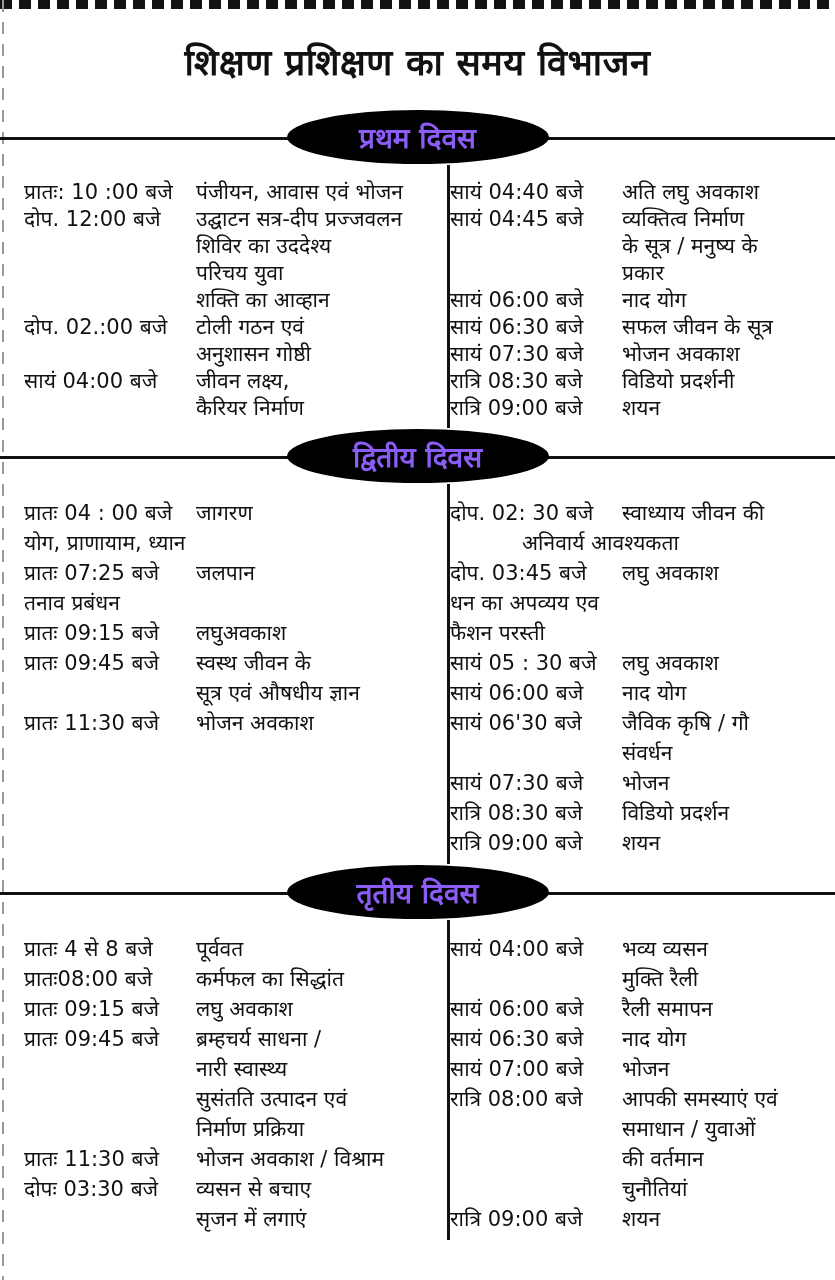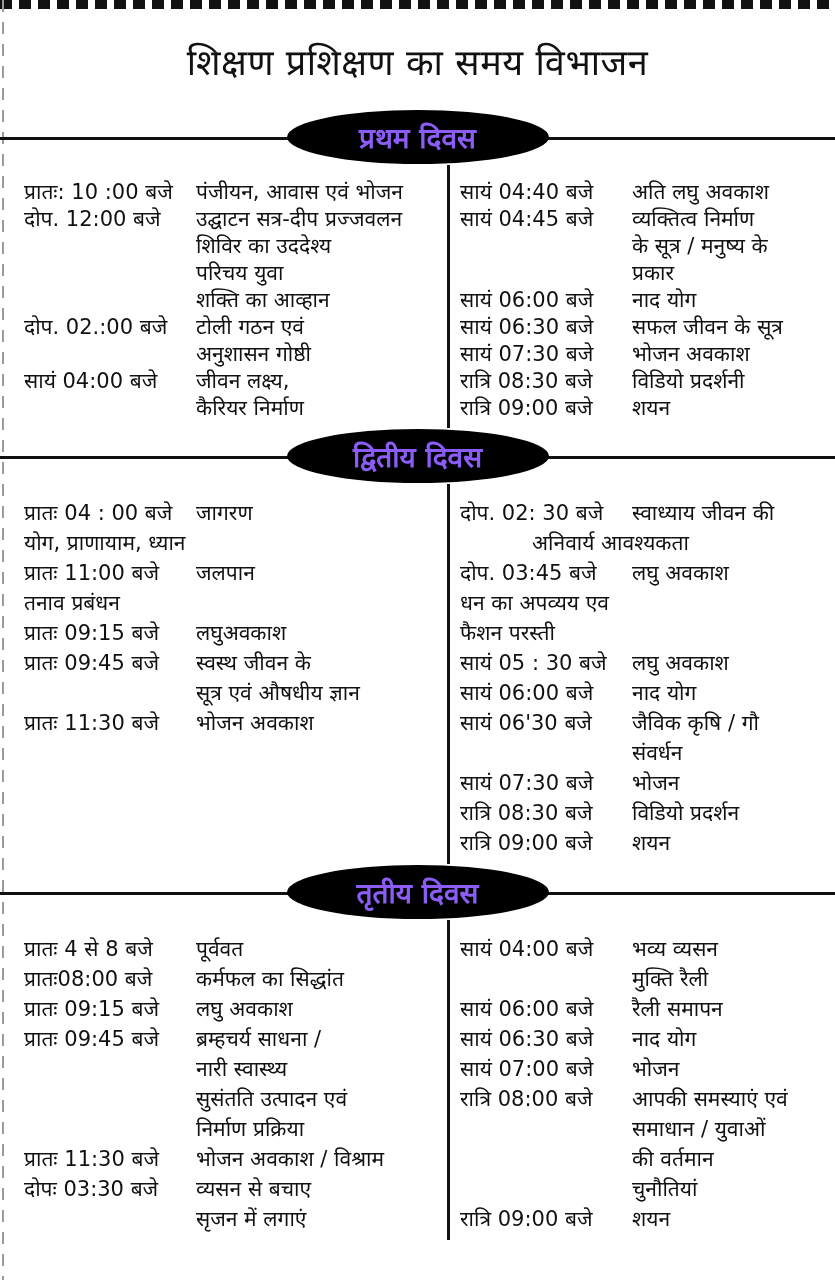--- a/index.html
+++ b/index.html
@@ -17,21 +17,21 @@
     background:repeating-linear-gradient(90deg,#121212 0 12px,#ffffff 12px 19px);
   }
   .left-border {
     position:absolute; top:0; bottom:0; left:2px; width:2px;
     background:repeating-linear-gradient(180deg,#9a9a9a 0 12px,transparent 12px 22px);
   }
   .doc-title {
     padding-top:16px;
     text-align:center;
     font-size:36px;
-    font-weight:normal;
+    font-weight:bold;
     letter-spacing:0.5px;
     line-height:1.25;
   }
   .section-header { position:relative; height:56px; }
   .section-header .rule {
     position:absolute; left:0; right:0; top:50%;
     border-top:3px solid #111111;
   }
   .day-ellipse {
     position:absolute; left:50%; top:50%;
@@ -42,21 +42,21 @@
     display:flex; align-items:center; justify-content:center;
     color:#8b5cf6; font-size:28px; font-weight:bold;
   }
   .day-body {
     display:grid;
     grid-template-columns:447px 1fr;
     align-items:stretch;
   }
   .day-column { padding-top:14px; padding-bottom:6px; }
   .day-column.left  { padding-left:24px; padding-right:6px; }
-  .day-column.right { border-left:3px solid #111111; padding-left:10px; }
+  .day-column.right { border-left:3px solid #111111; padding-left:0; }
   .entry {
     display:grid;
     grid-template-columns:172px 1fr;
     align-items:start;
   }
   .entry-time, .entry-activity {
     font-size:21px;
     white-space:pre;
   }
   .days > section:nth-child(1) .entry-time,
@@ -164,21 +164,21 @@
   <div class="entry">
     <div class="entry-time">प्रातः 04 : 00 बजे</div>
     <div class="entry-activity">जागरण</div>
   </div>
 
   <div class="entry">
     <div class="entry-activity">योग, प्राणायाम, ध्यान</div>
   </div>
 
   <div class="entry">
-    <div class="entry-time">प्रातः 11:00 बजे</div>
+    <div class="entry-time">प्रातः 07:25 बजे</div>
     <div class="entry-activity">जलपान</div>
   </div>
 
   <div class="entry">
     <div class="entry-activity">तनाव प्रबंधन</div>
   </div>
 
   <div class="entry">
     <div class="entry-time">प्रातः 09:15 बजे</div>
     <div class="entry-activity">लघुअवकाश</div>

